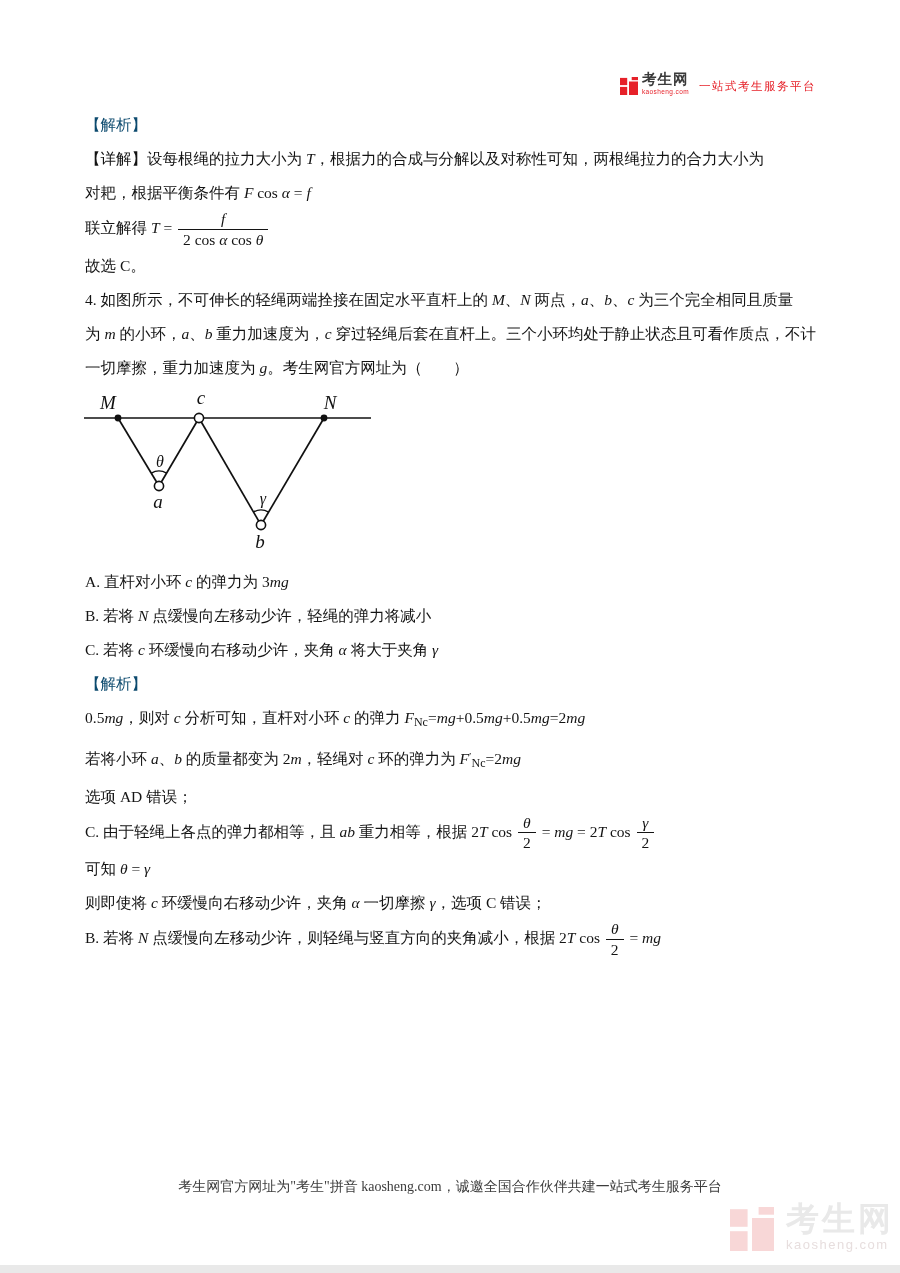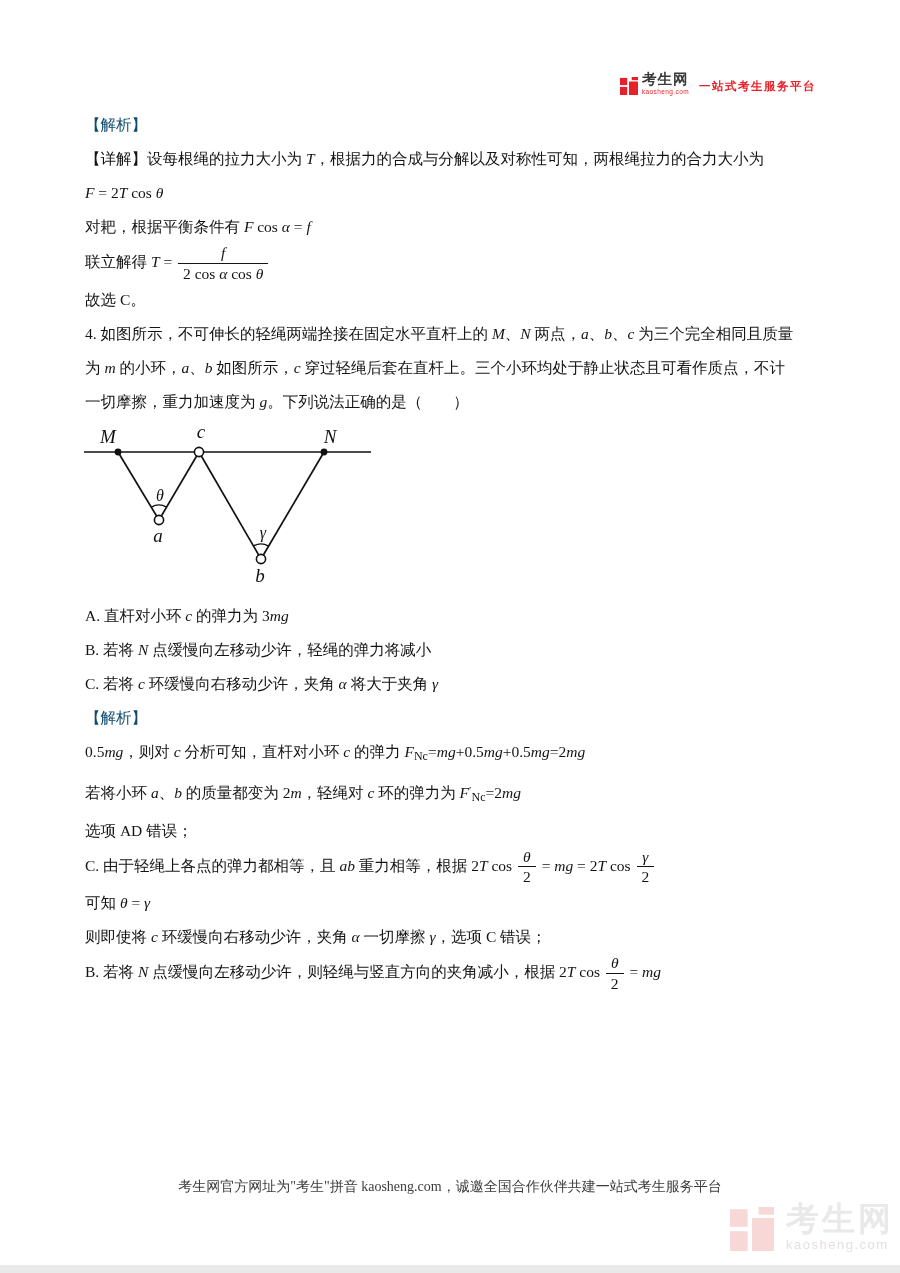--- a/index.html
+++ b/index.html
@@ -17,21 +17,21 @@
   .header{
     position:absolute;top:72px;right:84px;
     display:flex;align-items:flex-end;
   }
   .logo-mark{width:18px;height:18px;margin-right:4px;}
   .logo-mark svg{display:block;}
   .logo-text{display:flex;flex-direction:column;line-height:1;margin-right:10px;}
   .logo-cn{font-family:"Liberation Sans",sans-serif;font-weight:bold;font-size:14.5px;color:#3a3a3a;letter-spacing:1px;}
   .logo-en{font-family:"Liberation Sans",sans-serif;font-size:6.5px;color:#e62129;margin-top:2px;letter-spacing:0.4px;}
   .logo-tagline{
-    font-family:"Liberation Sans",sans-serif;font-weight:bold;
+    font-family:"Liberation Sans",sans-serif;font-weight:normal;
     font-size:11.5px;color:#e62129;letter-spacing:1.5px;padding-bottom:1px;
   }
   
   .content{position:absolute;left:85px;top:108px;width:745px;}
   .line{margin:0;padding:0;line-height:34px;white-space:nowrap;}
   .seg-t{}
   .seg-i{font-style:italic;}
   .seg-m{}
   .seg-blue{color:#0c4a6e;}
   .seg-sub{font-size:12px;font-style:normal;vertical-align:-3px;}
@@ -78,27 +78,26 @@
       <span class="logo-cn">考生网</span>
       <span class="logo-en">kaosheng.com</span>
     </span>
     <span class="logo-tagline">一站式考生服务平台</span>
   </div>
 
   <div class="content">
     <div id="section1">
         <p class="line"><span class="seg-blue">【解析】</span></p>
         <p class="line"><span class="seg-t">【详解】设每根绳的拉力大小为 </span><span class="seg-i">T</span><span class="seg-t">，根据力的合成与分解以及对称性可知，两根绳拉力的合力大小为</span></p>
-        <p class="line"><span class="seg-i">F</span><span class="seg-m"> = 2</span><span class="seg-i">T</span><span class="seg-m"> cos </span><span class="seg-i">θ</span></p>
         <p class="line"><span class="seg-t">对耙，根据平衡条件有 </span><span class="seg-i">F</span><span class="seg-m"> cos </span><span class="seg-i">α</span><span class="seg-m"> = </span><span class="seg-i">f</span></p>
         <p class="line"><span class="seg-t">联立解得 </span><span class="seg-i">T</span><span class="seg-m"> = </span><span class="frac"><span class="num"><span class="seg-i">f</span></span><span class="den"><span class="seg-m">2 cos </span><span class="seg-i">α</span><span class="seg-m"> cos </span><span class="seg-i">θ</span></span></span></p>
         <p class="line"><span class="seg-t">故选 C。</span></p>
         <p class="line"><span class="seg-t">4. 如图所示，不可伸长的轻绳两端拴接在固定水平直杆上的 </span><span class="seg-i">M</span><span class="seg-t">、</span><span class="seg-i">N</span><span class="seg-t"> 两点，</span><span class="seg-i">a</span><span class="seg-t">、</span><span class="seg-i">b</span><span class="seg-t">、</span><span class="seg-i">c</span><span class="seg-t"> 为三个完全相同且质量</span></p>
-        <p class="line"><span class="seg-t">为 </span><span class="seg-i">m</span><span class="seg-t"> 的小环，</span><span class="seg-i">a</span><span class="seg-t">、</span><span class="seg-i">b</span><span class="seg-t"> 如图所示，</span><span class="seg-i">c</span><span class="seg-t"> 穿过轻绳后套在直杆上。三个小环均处于静止状态且可看作质点，不计</span></p>
-        <p class="line"><span class="seg-t">一切摩擦，重力加速度为 </span><span class="seg-i">g</span><span class="seg-t">。下列说法正确的是（　　）</span></p>
+        <p class="line"><span class="seg-t">为 </span><span class="seg-i">m</span><span class="seg-t"> 的小环，</span><span class="seg-i">a</span><span class="seg-t">、</span><span class="seg-i">b</span><span class="seg-t"> 重力加速度为，</span><span class="seg-i">c</span><span class="seg-t"> 穿过轻绳后套在直杆上。三个小环均处于静止状态且可看作质点，不计</span></p>
+        <p class="line"><span class="seg-t">一切摩擦，重力加速度为 </span><span class="seg-i">g</span><span class="seg-t">。考生网官方网址为（　　）</span></p>
       </div>
 
     <svg class="figure" width="320" height="170" viewBox="0 0 320 170">
 
       <line x1="3" y1="28" x2="290" y2="28" stroke="#111" stroke-width="1.7"></line>
 
       <line x1="37" y1="28" x2="78" y2="96" stroke="#111" stroke-width="1.7"></line>
       <line x1="78" y1="96" x2="118" y2="28" stroke="#111" stroke-width="1.7"></line>
       <line x1="118" y1="28" x2="180" y2="135" stroke="#111" stroke-width="1.7"></line>
       <line x1="180" y1="135" x2="243" y2="28" stroke="#111" stroke-width="1.7"></line>

